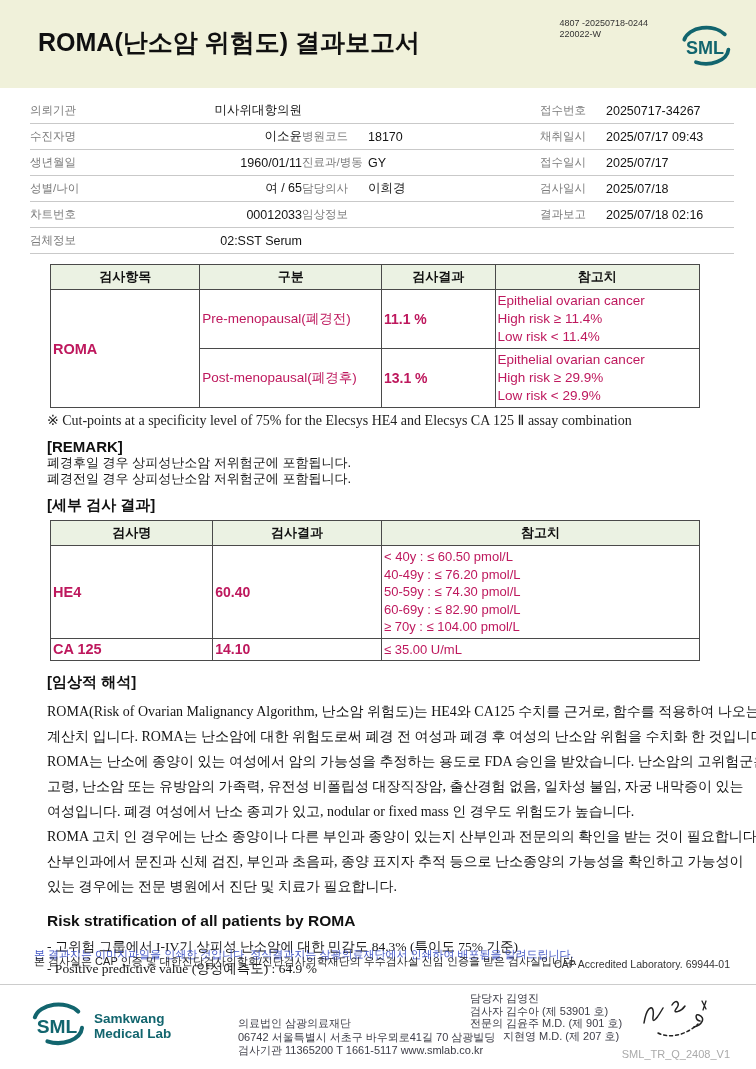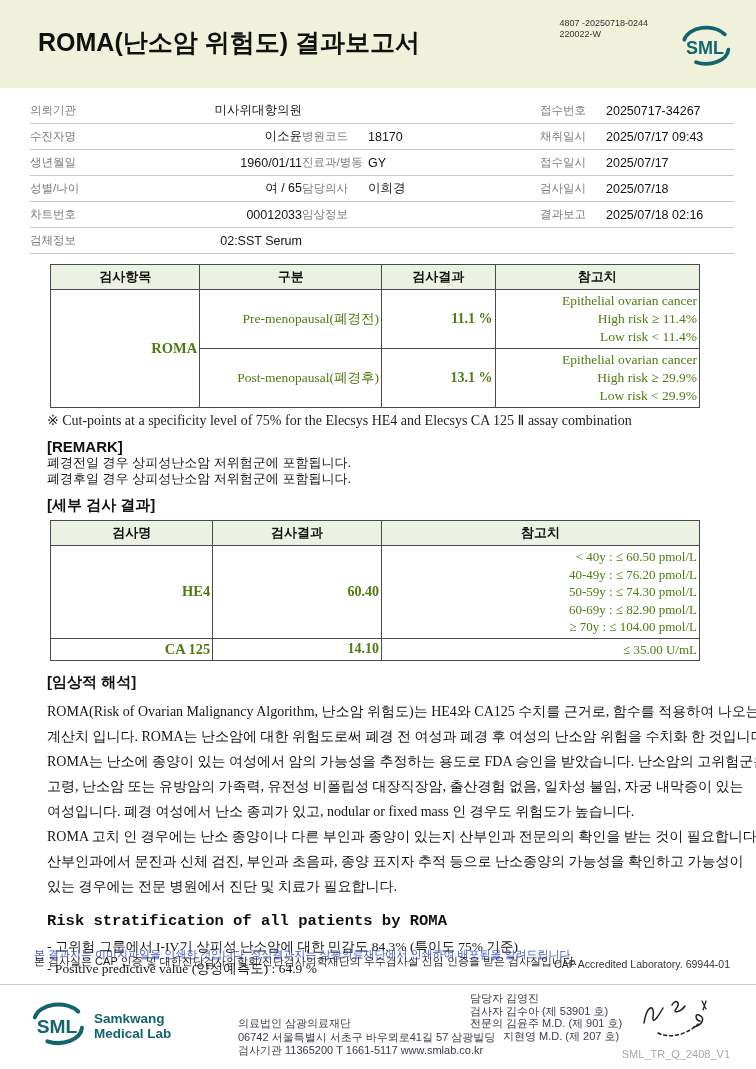--- a/index.html
+++ b/index.html
@@ -17,39 +17,39 @@
   .info { margin:10px 22px 0 30px; }
   .info-row { display:flex; align-items:center; height:25px; border-bottom:1px solid #c9c9c9; font-size:12.5px; }
   .seg { display:flex; align-items:center; overflow:hidden; white-space:nowrap; }
   .seg1 { width:272px;justify-content:space-between; } .seg2 { width:238px; } .seg3 { flex:1; }
   .lbl { color:#7a7a7a; font-size:11.5px; width:66px; flex-shrink:0; }
   .val { color:#141414; }
   
   .tbl-wrap { margin-left:50px; width:650px; }
   table { border-collapse:collapse; width:100%; table-layout:fixed; }
   th { background:#ebf2e3; border:1px solid #4a4a4a; font-size:13px; font-weight:bold; padding:3px 0; color:#101010; }
-  td { border:1px solid #4a4a4a; text-align:right; font-family:Liberation Serif, serif; font-size:13.5px; color:#4d7c0f; padding:2px 2px; }
+  td { border:1px solid #4a4a4a; text-align:left; font-family:Liberation Sans, sans-serif; font-size:13.5px; color:#be185d; padding:2px 2px; }
   td.item { font-weight:bold; font-size:14.5px; }
   td.result { font-weight:bold; font-size:14px; }
   .ref-line { line-height:18px; font-size:13.5px; }
   .ref-line-sm { line-height:17.5px; font-size:13px; }
   .footnote { margin:4px 0 0 47px; font-family:"Liberation Serif", serif; font-size:14px; color:#222; }
   
   .bracket-h { font-size:15px; font-weight:bold; color:#101010; }
   .remark { margin:9px 0 0 47px; }
   .remark-line { font-size:13px; line-height:15.5px; color:#141414; }
   .detail { margin:10px 8px 0 47px; }
   .detail .tbl-wrap { margin-left:3px; margin-top:5px; width:650px; }
   
   .interp { margin:12px 0 0 47px; }
   .interp-lines { margin-top:7px; }
   .interp-line { font-family:"Liberation Serif", serif; font-size:14px; line-height:25px; white-space:nowrap; color:#141414; }
   
   .risk { margin:13px 0 0 47px; }
-  .risk-h { font-family:Liberation Mono, monospace; font-size:15.5px; font-weight:bold; }
+  .risk-h { font-family:Liberation Sans, sans-serif; font-size:15.5px; font-weight:bold; }
   .risk-b { font-family:"Liberation Serif", serif; font-size:13.5px; line-height:22px; color:#141414; }
   .risk-bullets { margin-top:6px; }
   
   .disclaimers { position:absolute; left:34px; top:948px; width:600px; }
   .disc-blue { color:#4055c6; font-size:11px; line-height:12px; }
   .disc-black { color:#222; font-size:11px; line-height:12px; margin-top:-5px; }
   .cap { position:absolute; right:26px; top:958px; font-size:10.5px; color:#333; }
   
   .footer { position:absolute; left:0; right:0; bottom:0; height:84px; border-top:1px solid #cccccc; background:#fff; }
   .logo-f { position:absolute; left:28px; top:14px; display:flex; align-items:center; }
@@ -203,22 +203,22 @@
             <div class="ref-line">Low risk &lt; 29.9%</div>
           </td>
         </tr>
       </tbody>
     </table>
   </div>
   <div class="footnote">※ Cut-points at a specificity level of 75% for the Elecsys HE4 and Elecsys CA 125 Ⅱ assay combination</div>
 
   <div class="remark">
     <div class="bracket-h">[REMARK]</div>
+    <div class="remark-line">폐경후일 경우 상피성난소암 저위험군에 포함됩니다.</div>
     <div class="remark-line">폐경전일 경우 상피성난소암 저위험군에 포함됩니다.</div>
-    <div class="remark-line">폐경후일 경우 상피성난소암 저위험군에 포함됩니다.</div>
   </div>
 
   <div class="detail">
     <div class="bracket-h">[세부 검사 결과]</div>
     <div class="tbl-wrap">
       <table>
         <colgroup>
             <col style="width:25%">
             <col style="width:26%">
             <col style="width:49%">
@@ -292,21 +292,21 @@
           <text x="30" y="35" text-anchor="middle" font-family="Liberation Sans, sans-serif" font-size="20" font-weight="bold" fill="#12656e">SML</text>
         </svg>
       </span>
       <span class="wordmark">
         <div>Samkwang</div>
         <div>Medical Lab</div>
       </span>
     </div>
     <div class="addr">
       <div>의료법인 삼광의료재단</div>
-      <div>06742 서울특별시 서초구 바우뫼로41길 57 삼광빌딩</div>
+      <div>06742 서울특별시 서초구 바우뫼로41길 70 삼광빌딩</div>
       <div>검사기관 11365200 T 1661-5117 www.smlab.co.kr</div>
     </div>
     <div class="staff">
       <div>담당자 김영진</div>
       <div>검사자 김수아 (제 53901 호)</div>
       <div>전문의 김윤주 M.D. (제 901 호)</div>
       <div class="indent">지현영 M.D. (제 207 호)</div>
     </div>
     <div class="sig">
       <svg width="78" height="48" viewBox="0 0 78 48">

